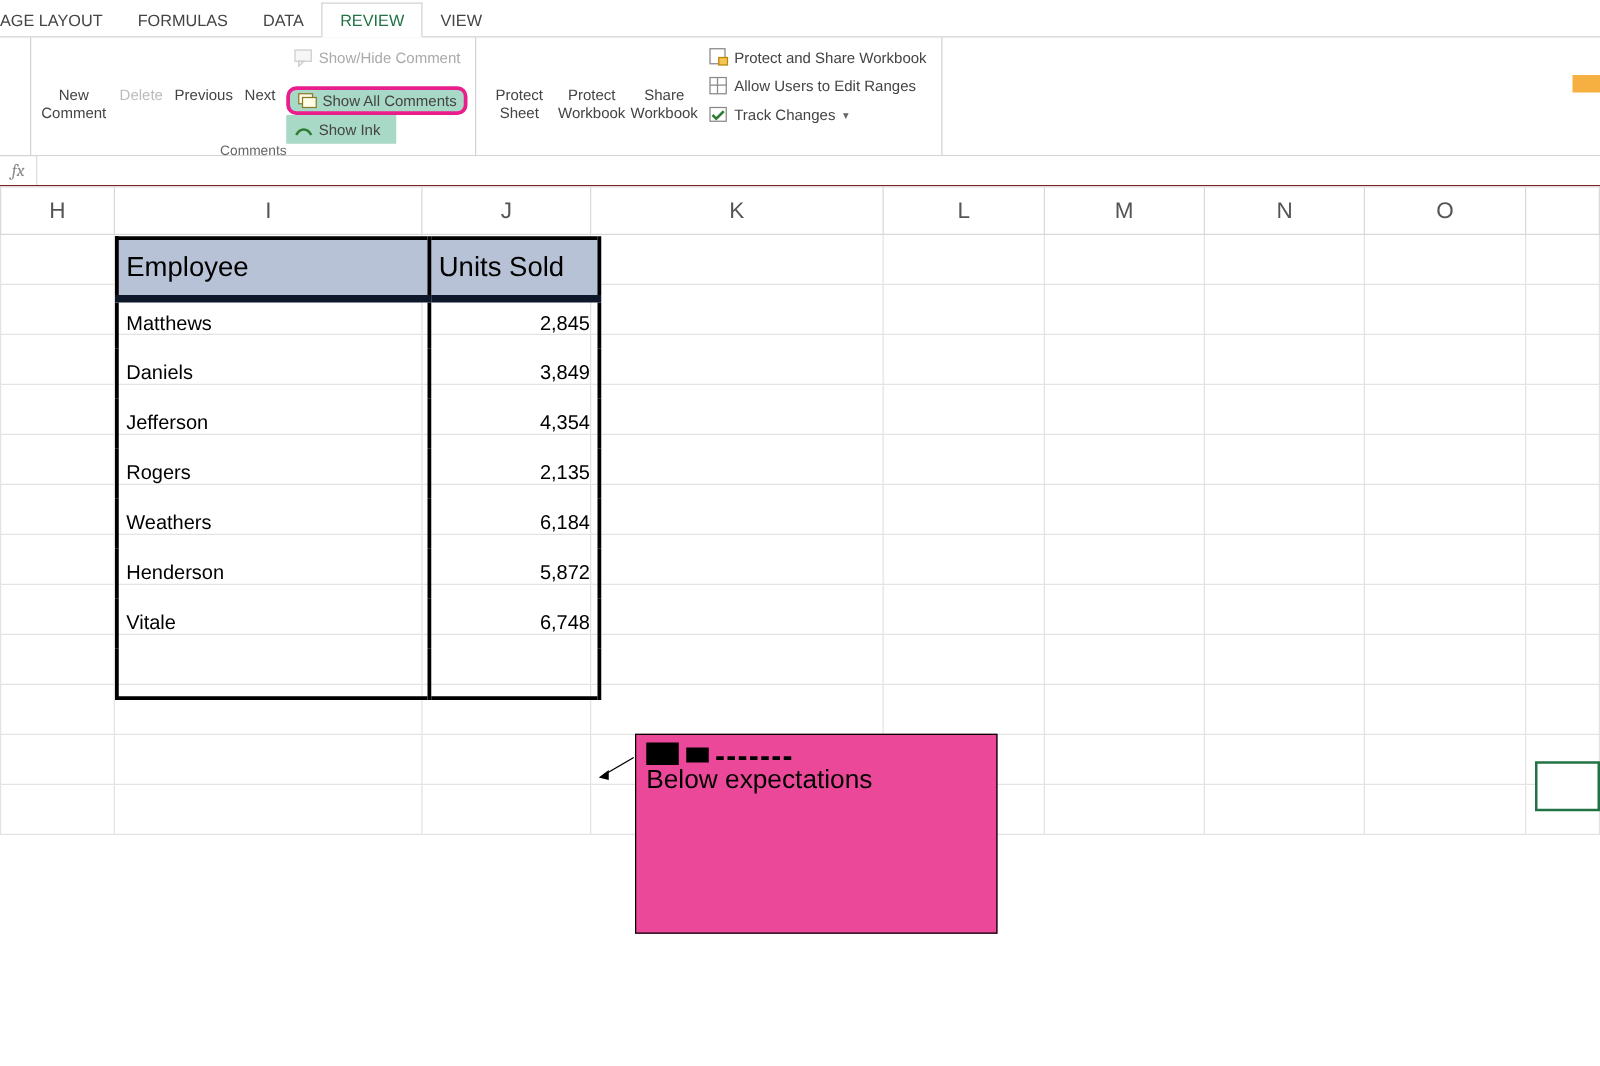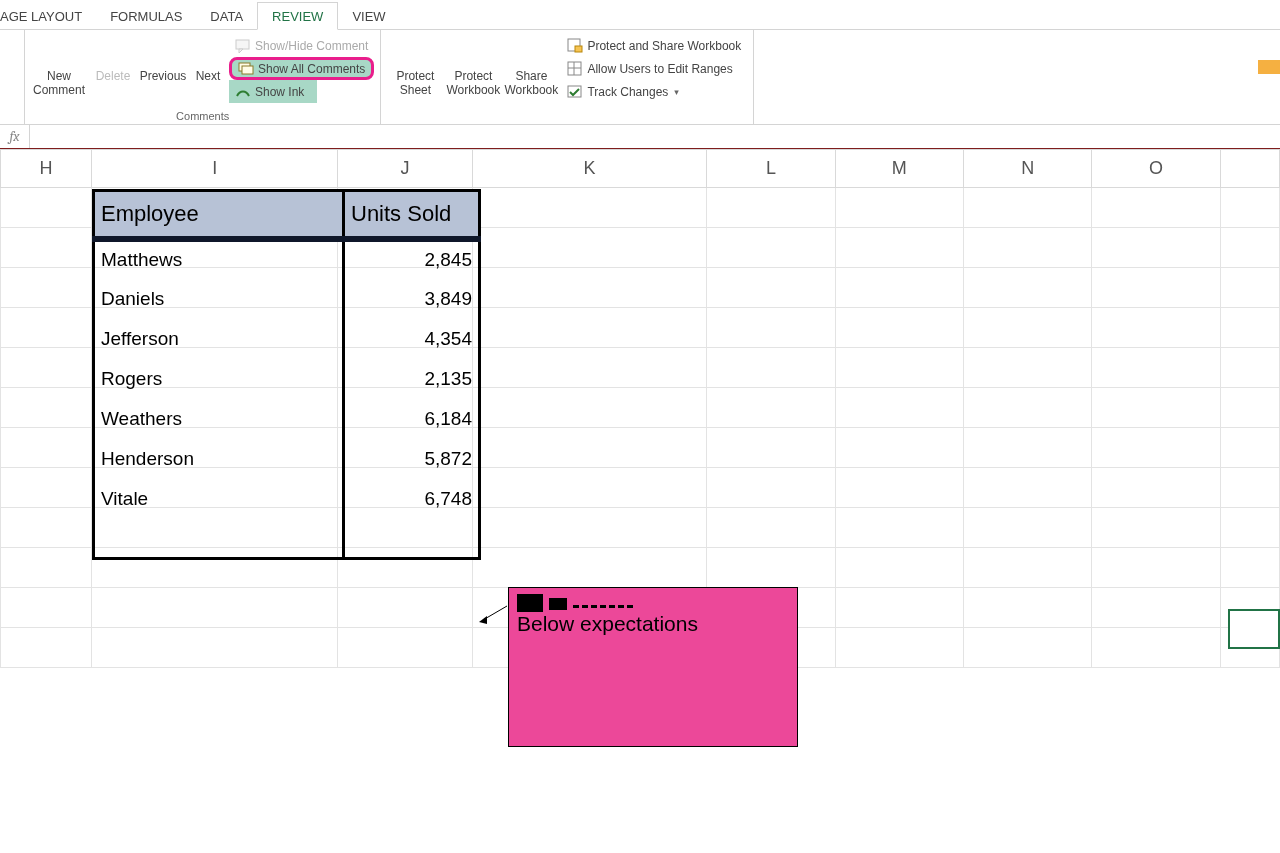--- a/index.html
+++ b/index.html
@@ -18,21 +18,21 @@
   .group-label { font-size: 11px; color: #666; text-align: center; padding-bottom: 2px; }
 
   .big-btn { display: flex; flex-direction: column; align-items: center; justify-content: flex-start; width: 56px; padding-top: 2px; font-size: 12px; color: #444; text-align: center; line-height: 1.15; cursor: pointer; }
   .big-btn.disabled { color: #bbb; }
   .big-btn .icon-slot { height: 36px; display: flex; align-items: center; justify-content: center; }
   .big-btn.narrow { width: 48px; }
 
   .small-stack { display: flex; flex-direction: column; gap: 0px; padding-top: 2px; }
   .small-btn { display: flex; align-items: center; gap: 4px; padding: 2px 6px; font-size: 12px; color: #444; white-space: nowrap; cursor: pointer; height: 23px; }
   .small-btn.disabled { color: #aaa; }
-  .small-btn.highlighted-red { border: 3px solid #e91e8c; border-radius: 8px; background: #a8d8c6; }
+  .small-btn.highlighted-red { border: 3px solid #e91e8c; border-radius: 8px; background: #a8d8c6; margin-top: 12px; }
   .small-btn.green-bg { background: #a8d8c6; }
   .mini-icon { width: 16px; height: 16px; display: inline-flex; align-items: center; justify-content: center; }
   .dropdown-caret::after { content: "▾"; font-size: 9px; margin-left: 2px; color: #666; }
 
   
   .formula-bar { display: flex; align-items: flex-start; height: 24px; border-bottom: 1px solid #7f1d1d; }
   .fx-label { width: 30px; text-align: center; font-style: italic; font-family: Cambria, serif; color: #888; border-right: 1px solid #d4d4d4; height: 100%; display:flex; align-items:center; justify-content:center; font-size: 14px;}
   .formula-input { flex: 1; height: 100%; border: none; padding: 0 6px; font-size: 13px; }
 
   
@@ -46,21 +46,21 @@
   .col-K { width: 238px; }
   .col-L { width: 130px; }
   .col-M { width: 130px; }
   .col-N { width: 130px; }
   .col-O { width: 130px; }
   .col-P { width: 60px; }
 
   .data-table-wrap { position: absolute; left: 92px; top: 40px; }
   .data-table { border-collapse: collapse; border: 3px solid #000; }
   .data-table th { background: #b7c2d6; font-weight: normal; font-size: 22px; text-align: left; padding: 6px 6px; border-right: 3px solid #000; border-bottom: 6px solid #0f172a; height: 48px;}
-  .data-table td { font-size: 19px; padding: 4px 6px; height: 40px; border-right: 3px solid #000;}
+  .data-table td { font-size: 16px; padding: 4px 6px; height: 40px; border-right: 3px solid #000;}
   .data-table td.num { text-align: right; }
   .data-table tr.spacer td { height: 40px; }
 
   
   .comment-box { position: absolute; left: 508px; top: 438px; width: 290px; height: 160px; background: #ec4899; border: 1px solid #000; padding: 6px 8px; font-size: 21px; }
   .redact { background: #000; display: inline-block; }
   .r1 { width: 26px; height: 18px; }
   .r2 { width: 18px; height: 12px; margin-top:4px;}
   .redact-line { display:flex; gap:6px; align-items:flex-start;}
   .comment-arrow { position: absolute; left: -30px; top: 16px; }

